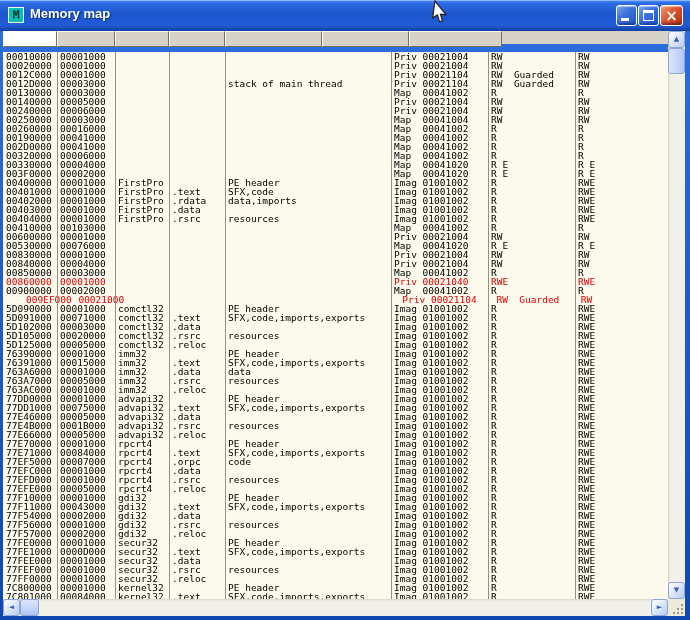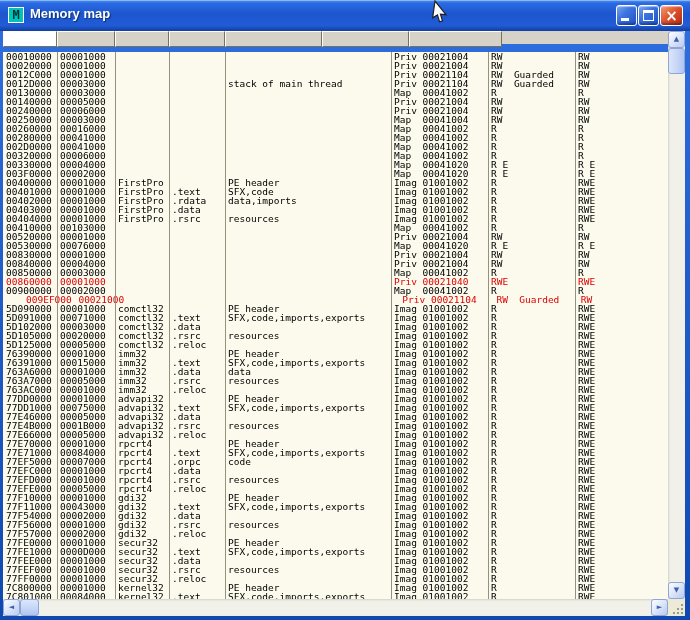--- a/index.html
+++ b/index.html
@@ -146,32 +146,32 @@
     <div class="vline" style="left:572px"></div>
   <div class="row"><div class="cell co0">00010000</div><div class="cell co1">00001000</div><div class="cell co2"></div><div class="cell co3"></div><div class="cell co4"></div><div class="cell co5">Priv 00021004</div><div class="cell co6">RW</div><div class="cell co7">RW</div></div>
       <div class="row"><div class="cell co0">00020000</div><div class="cell co1">00001000</div><div class="cell co2"></div><div class="cell co3"></div><div class="cell co4"></div><div class="cell co5">Priv 00021004</div><div class="cell co6">RW</div><div class="cell co7">RW</div></div>
       <div class="row"><div class="cell co0">0012C000</div><div class="cell co1">00001000</div><div class="cell co2"></div><div class="cell co3"></div><div class="cell co4"></div><div class="cell co5">Priv 00021104</div><div class="cell co6">RW  Guarded</div><div class="cell co7">RW</div></div>
       <div class="row"><div class="cell co0">0012D000</div><div class="cell co1">00003000</div><div class="cell co2"></div><div class="cell co3"></div><div class="cell co4">stack of main thread</div><div class="cell co5">Priv 00021104</div><div class="cell co6">RW  Guarded</div><div class="cell co7">RW</div></div>
       <div class="row"><div class="cell co0">00130000</div><div class="cell co1">00003000</div><div class="cell co2"></div><div class="cell co3"></div><div class="cell co4"></div><div class="cell co5">Map  00041002</div><div class="cell co6">R</div><div class="cell co7">R</div></div>
       <div class="row"><div class="cell co0">00140000</div><div class="cell co1">00005000</div><div class="cell co2"></div><div class="cell co3"></div><div class="cell co4"></div><div class="cell co5">Priv 00021004</div><div class="cell co6">RW</div><div class="cell co7">RW</div></div>
       <div class="row"><div class="cell co0">00240000</div><div class="cell co1">00006000</div><div class="cell co2"></div><div class="cell co3"></div><div class="cell co4"></div><div class="cell co5">Priv 00021004</div><div class="cell co6">RW</div><div class="cell co7">RW</div></div>
       <div class="row"><div class="cell co0">00250000</div><div class="cell co1">00003000</div><div class="cell co2"></div><div class="cell co3"></div><div class="cell co4"></div><div class="cell co5">Map  00041004</div><div class="cell co6">RW</div><div class="cell co7">RW</div></div>
       <div class="row"><div class="cell co0">00260000</div><div class="cell co1">00016000</div><div class="cell co2"></div><div class="cell co3"></div><div class="cell co4"></div><div class="cell co5">Map  00041002</div><div class="cell co6">R</div><div class="cell co7">R</div></div>
-      <div class="row"><div class="cell co0">00280000</div><div class="cell co1">00041000</div><div class="cell co2"></div><div class="cell co3"></div><div class="cell co4"></div><div class="cell co5">Map  00041002</div><div class="cell co6">R</div><div class="cell co7">R</div></div>
+      <div class="row"><div class="cell co0">00190000</div><div class="cell co1">00041000</div><div class="cell co2"></div><div class="cell co3"></div><div class="cell co4"></div><div class="cell co5">Map  00041002</div><div class="cell co6">R</div><div class="cell co7">R</div></div>
       <div class="row"><div class="cell co0">002D0000</div><div class="cell co1">00041000</div><div class="cell co2"></div><div class="cell co3"></div><div class="cell co4"></div><div class="cell co5">Map  00041002</div><div class="cell co6">R</div><div class="cell co7">R</div></div>
       <div class="row"><div class="cell co0">00320000</div><div class="cell co1">00006000</div><div class="cell co2"></div><div class="cell co3"></div><div class="cell co4"></div><div class="cell co5">Map  00041002</div><div class="cell co6">R</div><div class="cell co7">R</div></div>
       <div class="row"><div class="cell co0">00330000</div><div class="cell co1">00004000</div><div class="cell co2"></div><div class="cell co3"></div><div class="cell co4"></div><div class="cell co5">Map  00041020</div><div class="cell co6">R E</div><div class="cell co7">R E</div></div>
       <div class="row"><div class="cell co0">003F0000</div><div class="cell co1">00002000</div><div class="cell co2"></div><div class="cell co3"></div><div class="cell co4"></div><div class="cell co5">Map  00041020</div><div class="cell co6">R E</div><div class="cell co7">R E</div></div>
       <div class="row"><div class="cell co0">00400000</div><div class="cell co1">00001000</div><div class="cell co2">FirstPro</div><div class="cell co3"></div><div class="cell co4">PE header</div><div class="cell co5">Imag 01001002</div><div class="cell co6">R</div><div class="cell co7">RWE</div></div>
       <div class="row"><div class="cell co0">00401000</div><div class="cell co1">00001000</div><div class="cell co2">FirstPro</div><div class="cell co3">.text</div><div class="cell co4">SFX,code</div><div class="cell co5">Imag 01001002</div><div class="cell co6">R</div><div class="cell co7">RWE</div></div>
       <div class="row"><div class="cell co0">00402000</div><div class="cell co1">00001000</div><div class="cell co2">FirstPro</div><div class="cell co3">.rdata</div><div class="cell co4">data,imports</div><div class="cell co5">Imag 01001002</div><div class="cell co6">R</div><div class="cell co7">RWE</div></div>
       <div class="row"><div class="cell co0">00403000</div><div class="cell co1">00001000</div><div class="cell co2">FirstPro</div><div class="cell co3">.data</div><div class="cell co4"></div><div class="cell co5">Imag 01001002</div><div class="cell co6">R</div><div class="cell co7">RWE</div></div>
       <div class="row"><div class="cell co0">00404000</div><div class="cell co1">00001000</div><div class="cell co2">FirstPro</div><div class="cell co3">.rsrc</div><div class="cell co4">resources</div><div class="cell co5">Imag 01001002</div><div class="cell co6">R</div><div class="cell co7">RWE</div></div>
       <div class="row"><div class="cell co0">00410000</div><div class="cell co1">00103000</div><div class="cell co2"></div><div class="cell co3"></div><div class="cell co4"></div><div class="cell co5">Map  00041002</div><div class="cell co6">R</div><div class="cell co7">R</div></div>
-      <div class="row"><div class="cell co0">00520000</div><div class="cell co1">00001000</div><div class="cell co2"></div><div class="cell co3"></div><div class="cell co4"></div><div class="cell co5">Priv 00021004</div><div class="cell co6">RW</div><div class="cell co7">RW</div></div>
+      <div class="row"><div class="cell co0">00600000</div><div class="cell co1">00001000</div><div class="cell co2"></div><div class="cell co3"></div><div class="cell co4"></div><div class="cell co5">Priv 00021004</div><div class="cell co6">RW</div><div class="cell co7">RW</div></div>
       <div class="row"><div class="cell co0">00530000</div><div class="cell co1">00076000</div><div class="cell co2"></div><div class="cell co3"></div><div class="cell co4"></div><div class="cell co5">Map  00041020</div><div class="cell co6">R E</div><div class="cell co7">R E</div></div>
       <div class="row"><div class="cell co0">00830000</div><div class="cell co1">00001000</div><div class="cell co2"></div><div class="cell co3"></div><div class="cell co4"></div><div class="cell co5">Priv 00021004</div><div class="cell co6">RW</div><div class="cell co7">RW</div></div>
       <div class="row"><div class="cell co0">00840000</div><div class="cell co1">00004000</div><div class="cell co2"></div><div class="cell co3"></div><div class="cell co4"></div><div class="cell co5">Priv 00021004</div><div class="cell co6">RW</div><div class="cell co7">RW</div></div>
       <div class="row"><div class="cell co0">00850000</div><div class="cell co1">00003000</div><div class="cell co2"></div><div class="cell co3"></div><div class="cell co4"></div><div class="cell co5">Map  00041002</div><div class="cell co6">R</div><div class="cell co7">R</div></div>
       <div class="row" style="color: rgb(222, 0, 0); align-items: center;"><div class="cell co0">00860000</div><div class="cell co1">00001000</div><div class="cell co2"></div><div class="cell co3"></div><div class="cell co4"></div><div class="cell co5">Priv 00021040</div><div class="cell co6">RWE</div><div class="cell co7">RWE</div></div>
       <div class="row"><div class="cell co0">00900000</div><div class="cell co1">00002000</div><div class="cell co2"></div><div class="cell co3"></div><div class="cell co4"></div><div class="cell co5">Map  00041002</div><div class="cell co6">R</div><div class="cell co7">R</div></div>
       <div class="row" style="color: rgb(222, 0, 0); padding-left: 20px;"><div class="cell co0">009EF000</div><div class="cell co1">00021000</div><div class="cell co2"></div><div class="cell co3"></div><div class="cell co4"></div><div class="cell co5">Priv 00021104</div><div class="cell co6">RW  Guarded</div><div class="cell co7">RW</div></div>
       <div class="row"><div class="cell co0">5D090000</div><div class="cell co1">00001000</div><div class="cell co2">comctl32</div><div class="cell co3"></div><div class="cell co4">PE header</div><div class="cell co5">Imag 01001002</div><div class="cell co6">R</div><div class="cell co7">RWE</div></div>
       <div class="row"><div class="cell co0">5D091000</div><div class="cell co1">00071000</div><div class="cell co2">comctl32</div><div class="cell co3">.text</div><div class="cell co4">SFX,code,imports,exports</div><div class="cell co5">Imag 01001002</div><div class="cell co6">R</div><div class="cell co7">RWE</div></div>
       <div class="row"><div class="cell co0">5D102000</div><div class="cell co1">00003000</div><div class="cell co2">comctl32</div><div class="cell co3">.data</div><div class="cell co4"></div><div class="cell co5">Imag 01001002</div><div class="cell co6">R</div><div class="cell co7">RWE</div></div>

